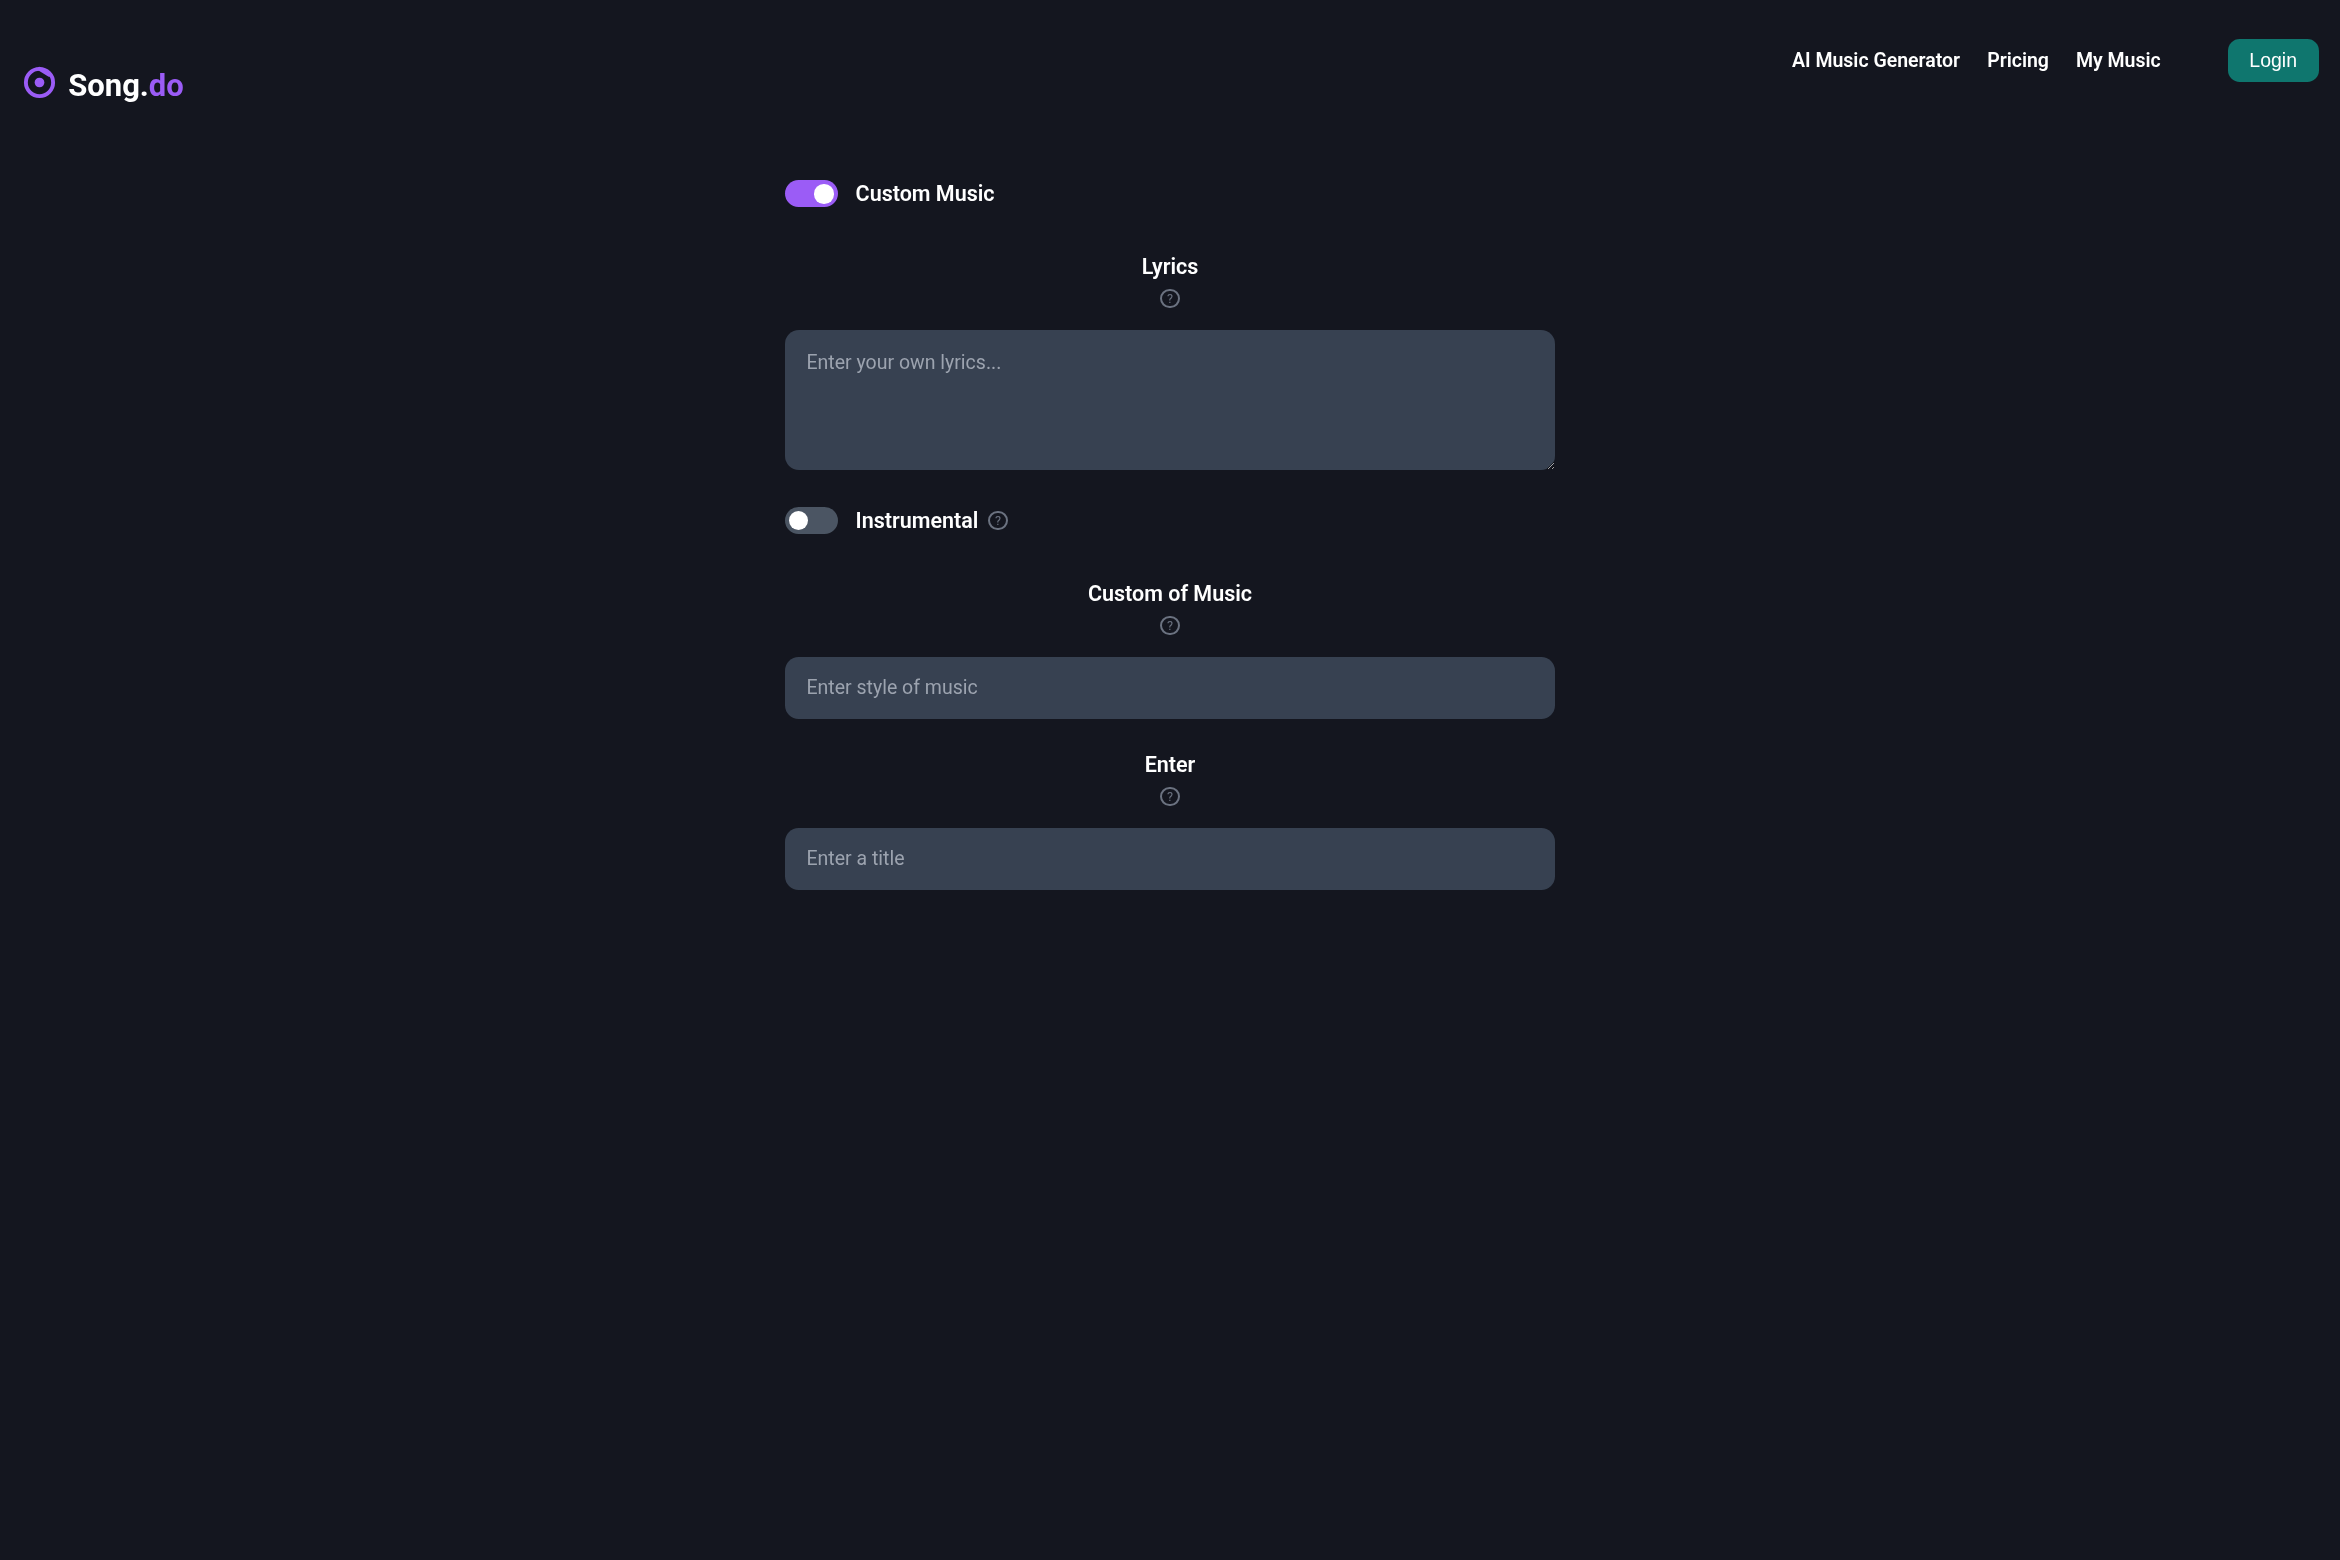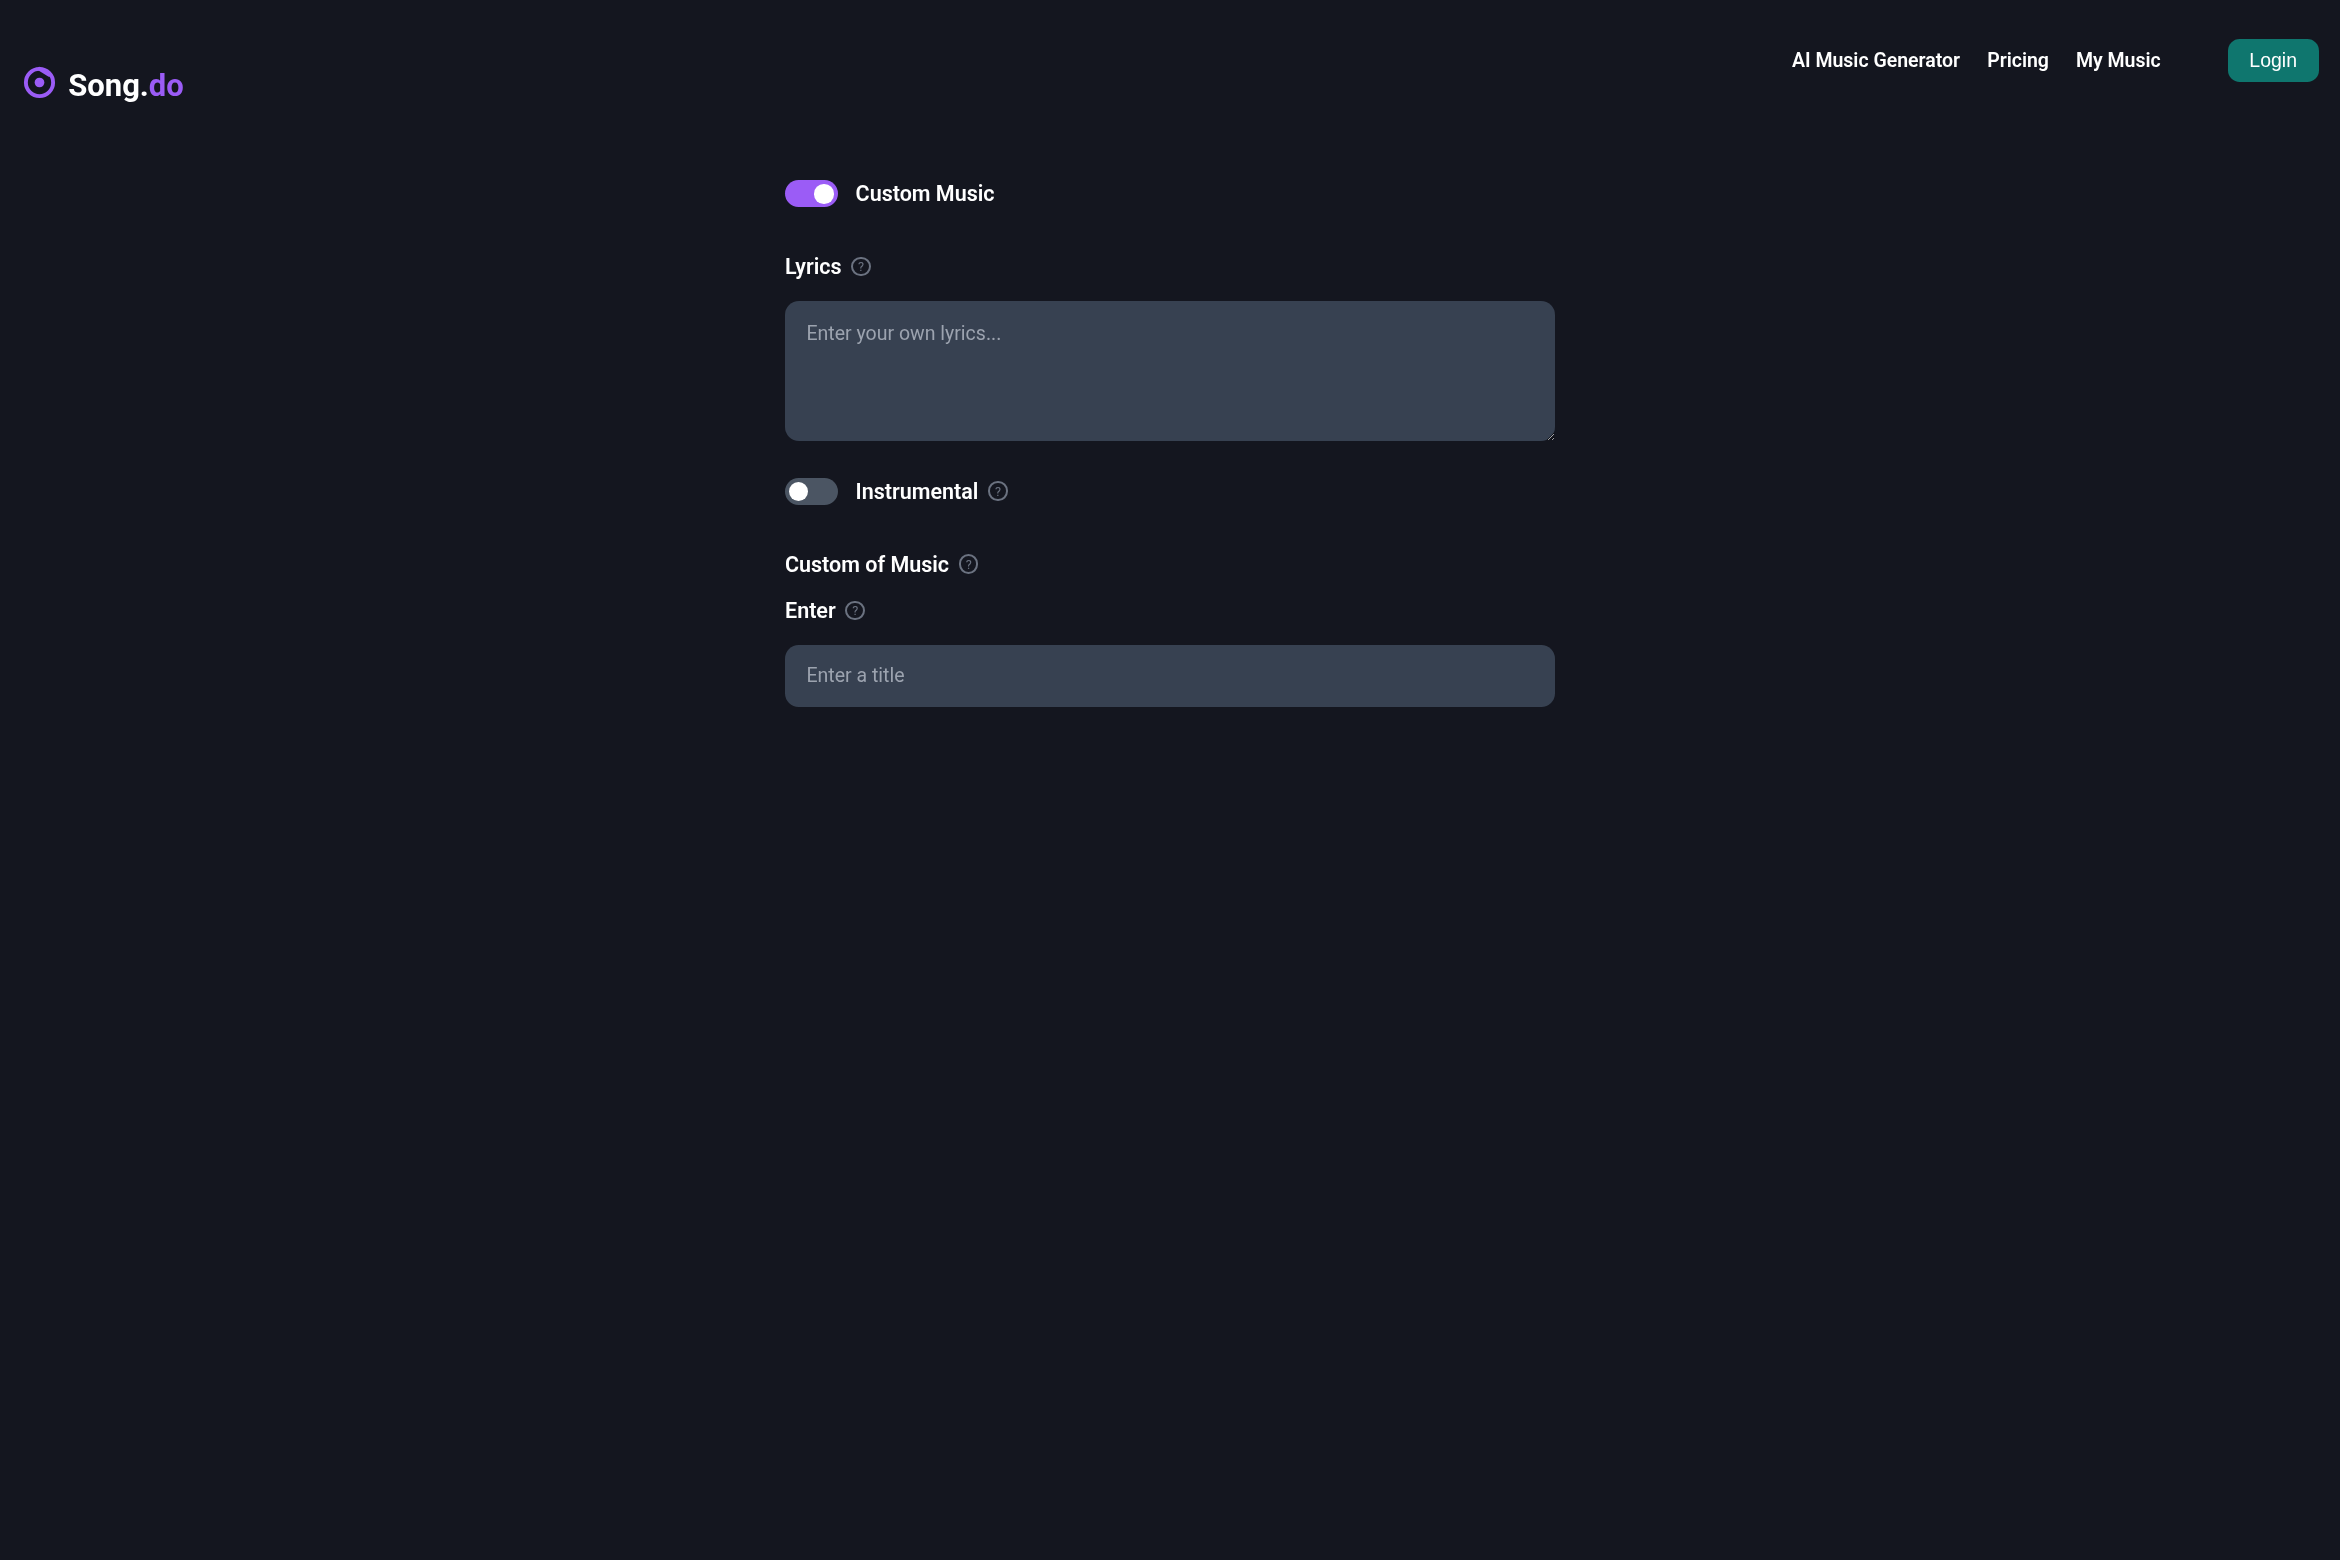--- a/index.html
+++ b/index.html
@@ -150,20 +150,21 @@
       font-size: 21.5px;
       font-weight: 600;
       color: #ffffff;
     }
     
     .field-label-row {
       display: flex;
       align-items: center;
       gap: 9.8px;
       margin-bottom: 21.5px;
+      flex-direction: column;
     }
     
     .field-label {
       font-size: 21.5px;
       font-weight: 600;
       color: #ffffff;
     }
     
     .help-icon {
       width: 19.5px;
@@ -292,20 +293,21 @@
         <span class="toggle-label">Instrumental</span>
         <span class="help-icon">?</span>
       </div>
     </div>
     
     
     <div class="field-label-row">
       <span class="field-label">Custom of Music</span>
       <span class="help-icon">?</span>
     </div>
+    <input type="text" class="text-input" placeholder="Enter style of music" style="">
     
     
     <div class="field-label-row">
       <span class="field-label">Enter</span>
       <span class="help-icon">?</span>
     </div>
     <input type="text" class="text-input" placeholder="Enter a title" style="">
     
   </div>
 </main>

